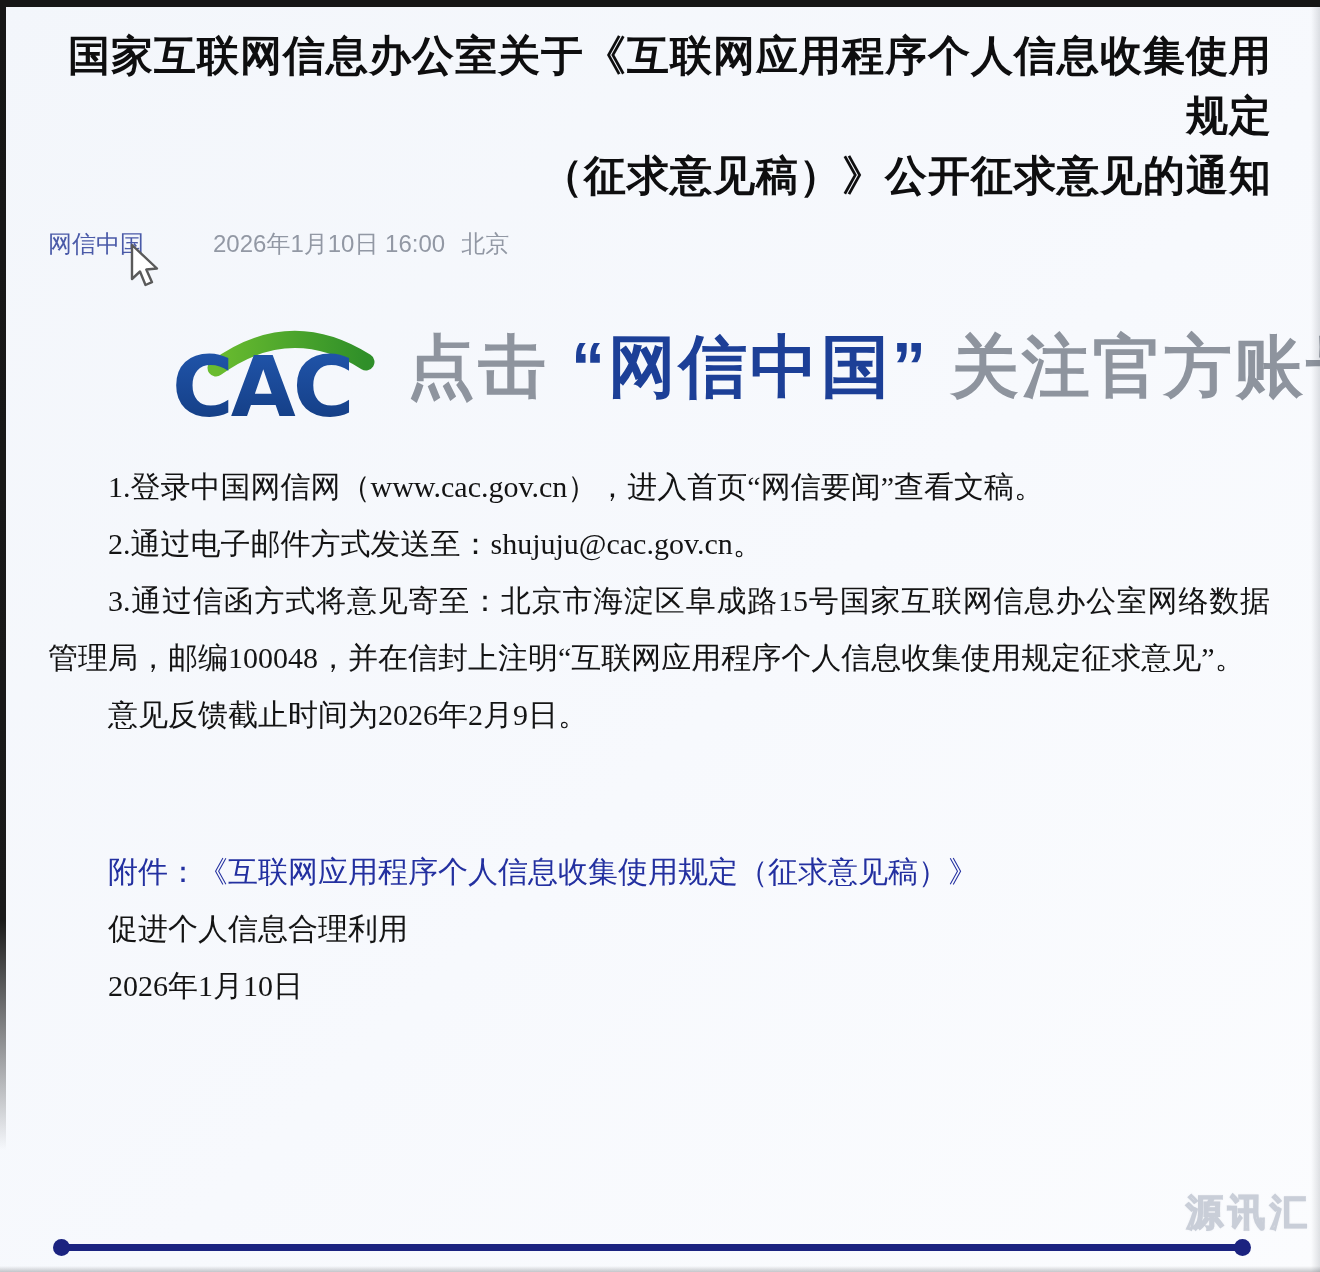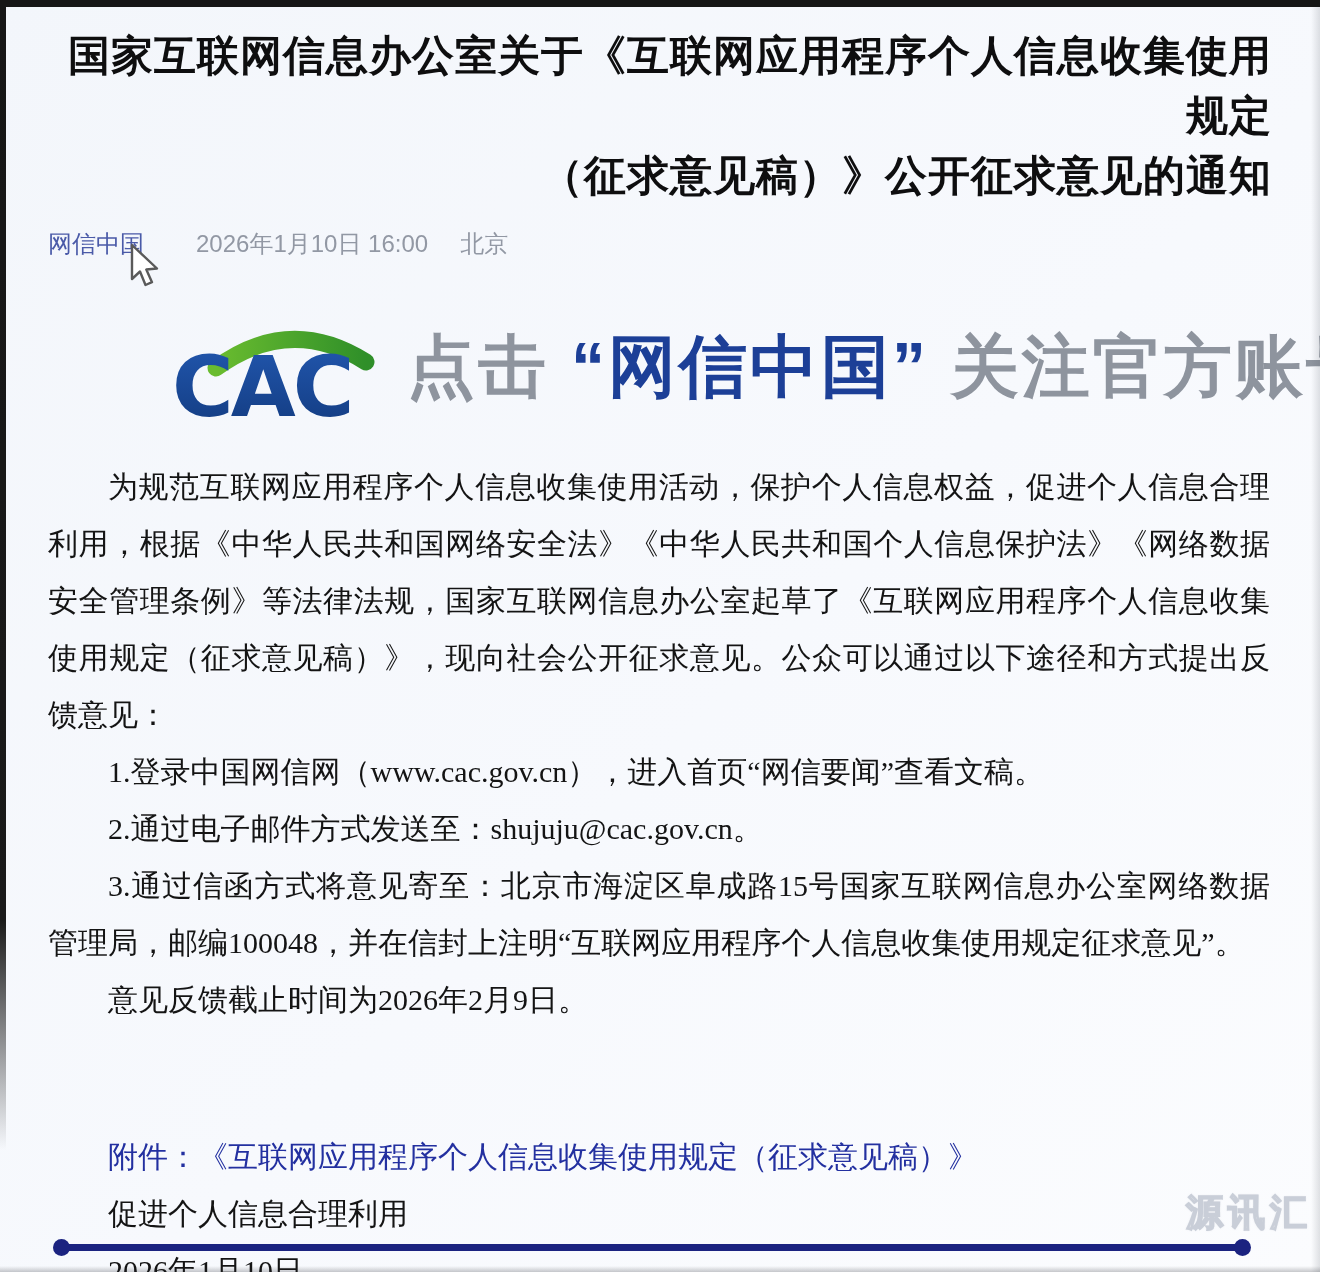--- a/index.html
+++ b/index.html
@@ -26,22 +26,22 @@
     text-align:right;
   }
   .title .t-line{display:block;}
 
   .byline{
     display:flex;align-items:baseline;
     margin:22px 48px 0 48px;
     font-size:24px;color:#9298a4;
   }
   .byline .source{color:#4a5aa8;}
-  .byline .datetime{margin-left:52px;}
-  .byline .location{margin-left:32px;}
+  .byline .datetime{margin-left:69px;}
+  .byline .location{margin-left:16px;}
 
   .banner{
     position:relative;
     margin:46px 50px 0 172px;
     height:122px;
     display:flex;align-items:center;text-align:right;
   }
   .cac-logo{flex:0 0 auto;}
   .banner-text{
     font-size:68px;font-weight:bold;letter-spacing:3px;
@@ -127,21 +127,20 @@
       <span class="blue">“网信中国”</span>
       <span class="grey">关注官方账号</span>
     </div>
   </div>
 
   <svg class="cursor" width="34" height="46" viewBox="0 0 34 46">
     <path d="M4 2 L4 36 L12 28.5 L17.5 42 L24 39.2 L18.3 26.5 L29 25.5 Z" fill="#ffffff" stroke="#5a5a5a" stroke-width="2.4" stroke-linejoin="round"></path>
   </svg>
 
   <div class="content">
-    <p>为规范互联网应用程序个人信息收集使用活动，保护个人信息权益，促进个人信息合理利用，根据《中华人民共和国网络安全法》《中华人民共和国个人信息保护法》《网络数据安全管理条例》等法律法规，国家互联网信息办公室起草了《互联网应用程序个人信息收集使用规定（征求意见稿）》，现向社会公开征求意见。公众可以通过以下途径和方式提出反馈意见：</p>
     <p>1.登录中国网信网（www.cac.gov.cn），进入首页“网信要闻”查看文稿。</p>
     <p>2.通过电子邮件方式发送至：shujuju@cac.gov.cn。</p>
     <p>3.通过信函方式将意见寄至：北京市海淀区阜成路15号国家互联网信息办公室网络数据管理局，邮编100048，并在信封上注明“互联网应用程序个人信息收集使用规定征求意见”。</p>
     <p>意见反馈截止时间为2026年2月9日。</p>
     <p class="attachment">附件：《互联网应用程序个人信息收集使用规定（征求意见稿）》</p>
     <p class="signature">促进个人信息合理利用</p>
     <p class="signature-date">2026年1月10日</p>
   </div>
 
   <div class="divider"></div>

